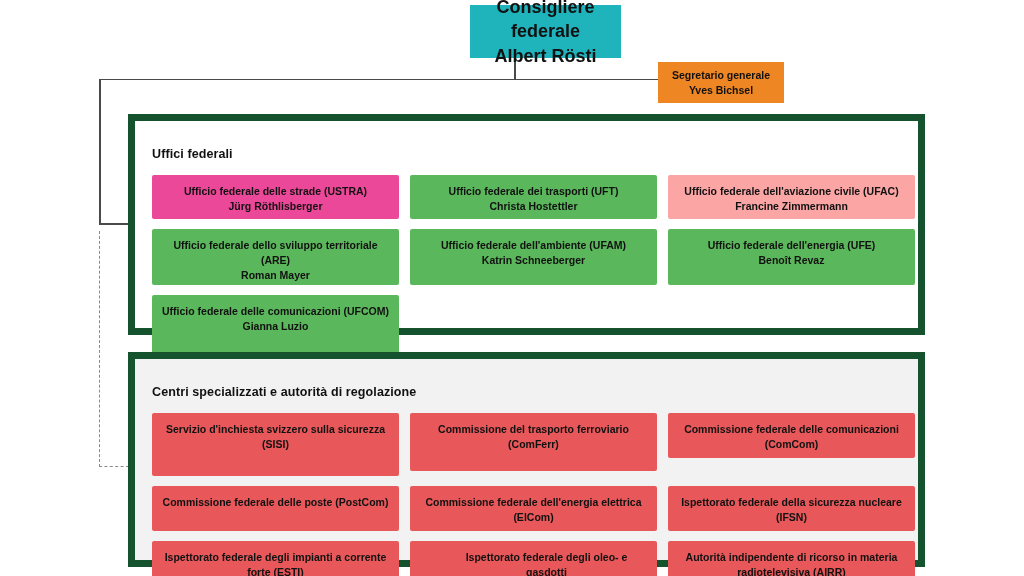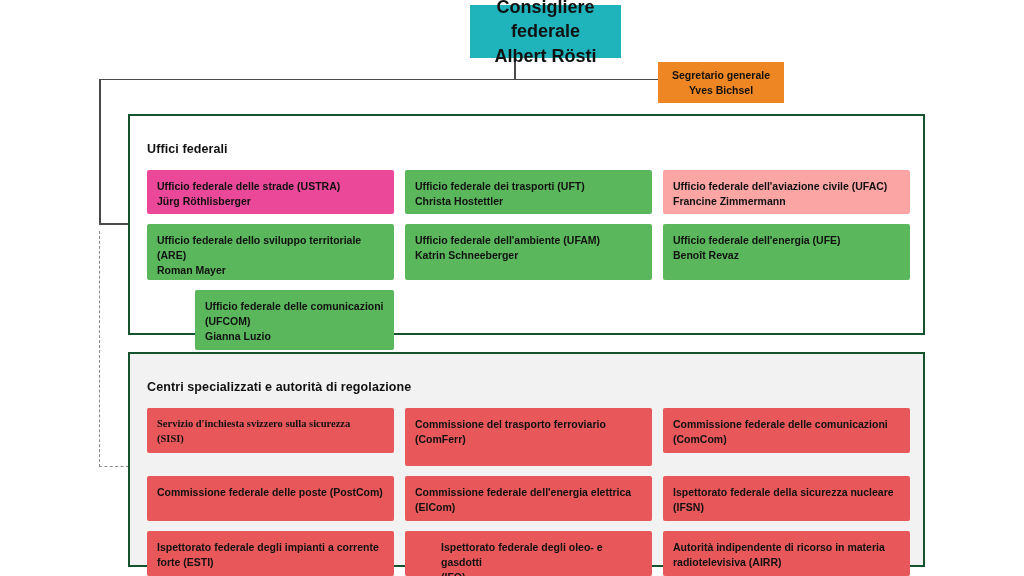--- a/index.html
+++ b/index.html
@@ -76,21 +76,22 @@
     height: 0;
     border-top: 1.5px dashed #8a8a8a;
   }
 
   
   .panel {
     position: absolute;
     box-sizing: border-box;
     left: 128px;
     width: 797px;
-    border: 2px solid #14532d;
+    border: 7px solid #14532d;
+    text-align: center;
   }
   .panel-offices {
     top: 114px;
     height: 221px;
     background: #ffffff;
   }
   .panel-centres {
     top: 352px;
     height: 215px;
     background: #f2f2f2;
@@ -175,31 +176,31 @@
           <span class="l3">Roman Mayer</span>
         </div>
         <div class="leaf leaf-green" style="height: 56px; background: rgb(91, 183, 91);">
           <span class="l1">Ufficio federale dell'ambiente (UFAM)</span>
           <span class="l2">Katrin Schneeberger</span>
         </div>
         <div class="leaf leaf-green" style="height: 56px; background: rgb(91, 183, 91);">
           <span class="l1">Ufficio federale dell'energia (UFE)</span>
           <span class="l2">Benoît Revaz</span>
         </div>
-        <div class="leaf leaf-green" style="height: 60px; background: rgb(91, 183, 91); margin-left: 48px;">
+        <div class="leaf leaf-green" style="height: 60px; background: rgb(91, 183, 91);">
           <span class="l1">Ufficio federale delle comunicazioni (UFCOM)</span>
           <span class="l2">Gianna Luzio</span>
         </div>
       </div>
   </div>
 
   <div class="panel panel-centres">
     <div class="panel-title">Centri specializzati e autorità di regolazione</div>
     <div class="grid" id="grid-centres">
-        <div class="leaf leaf-red" style="height: 45px; background: rgb(232, 88, 90); font-family: Liberation Serif, serif;">
+        <div class="leaf leaf-red" style="height: 63px; background: rgb(232, 88, 90);">
           <span class="l1">Servizio d'inchiesta svizzero sulla sicurezza</span>
           <span class="l2">(SISI)</span>
         </div>
         <div class="leaf leaf-red" style="height: 58px; background: rgb(232, 88, 90);">
           <span class="l1">Commissione del trasporto ferroviario</span>
           <span class="l2">(ComFerr)</span>
         </div>
         <div class="leaf leaf-red" style="height: 45px; background: rgb(232, 88, 90);">
           <span class="l1">Commissione federale delle comunicazioni</span>
           <span class="l2">(ComCom)</span>

